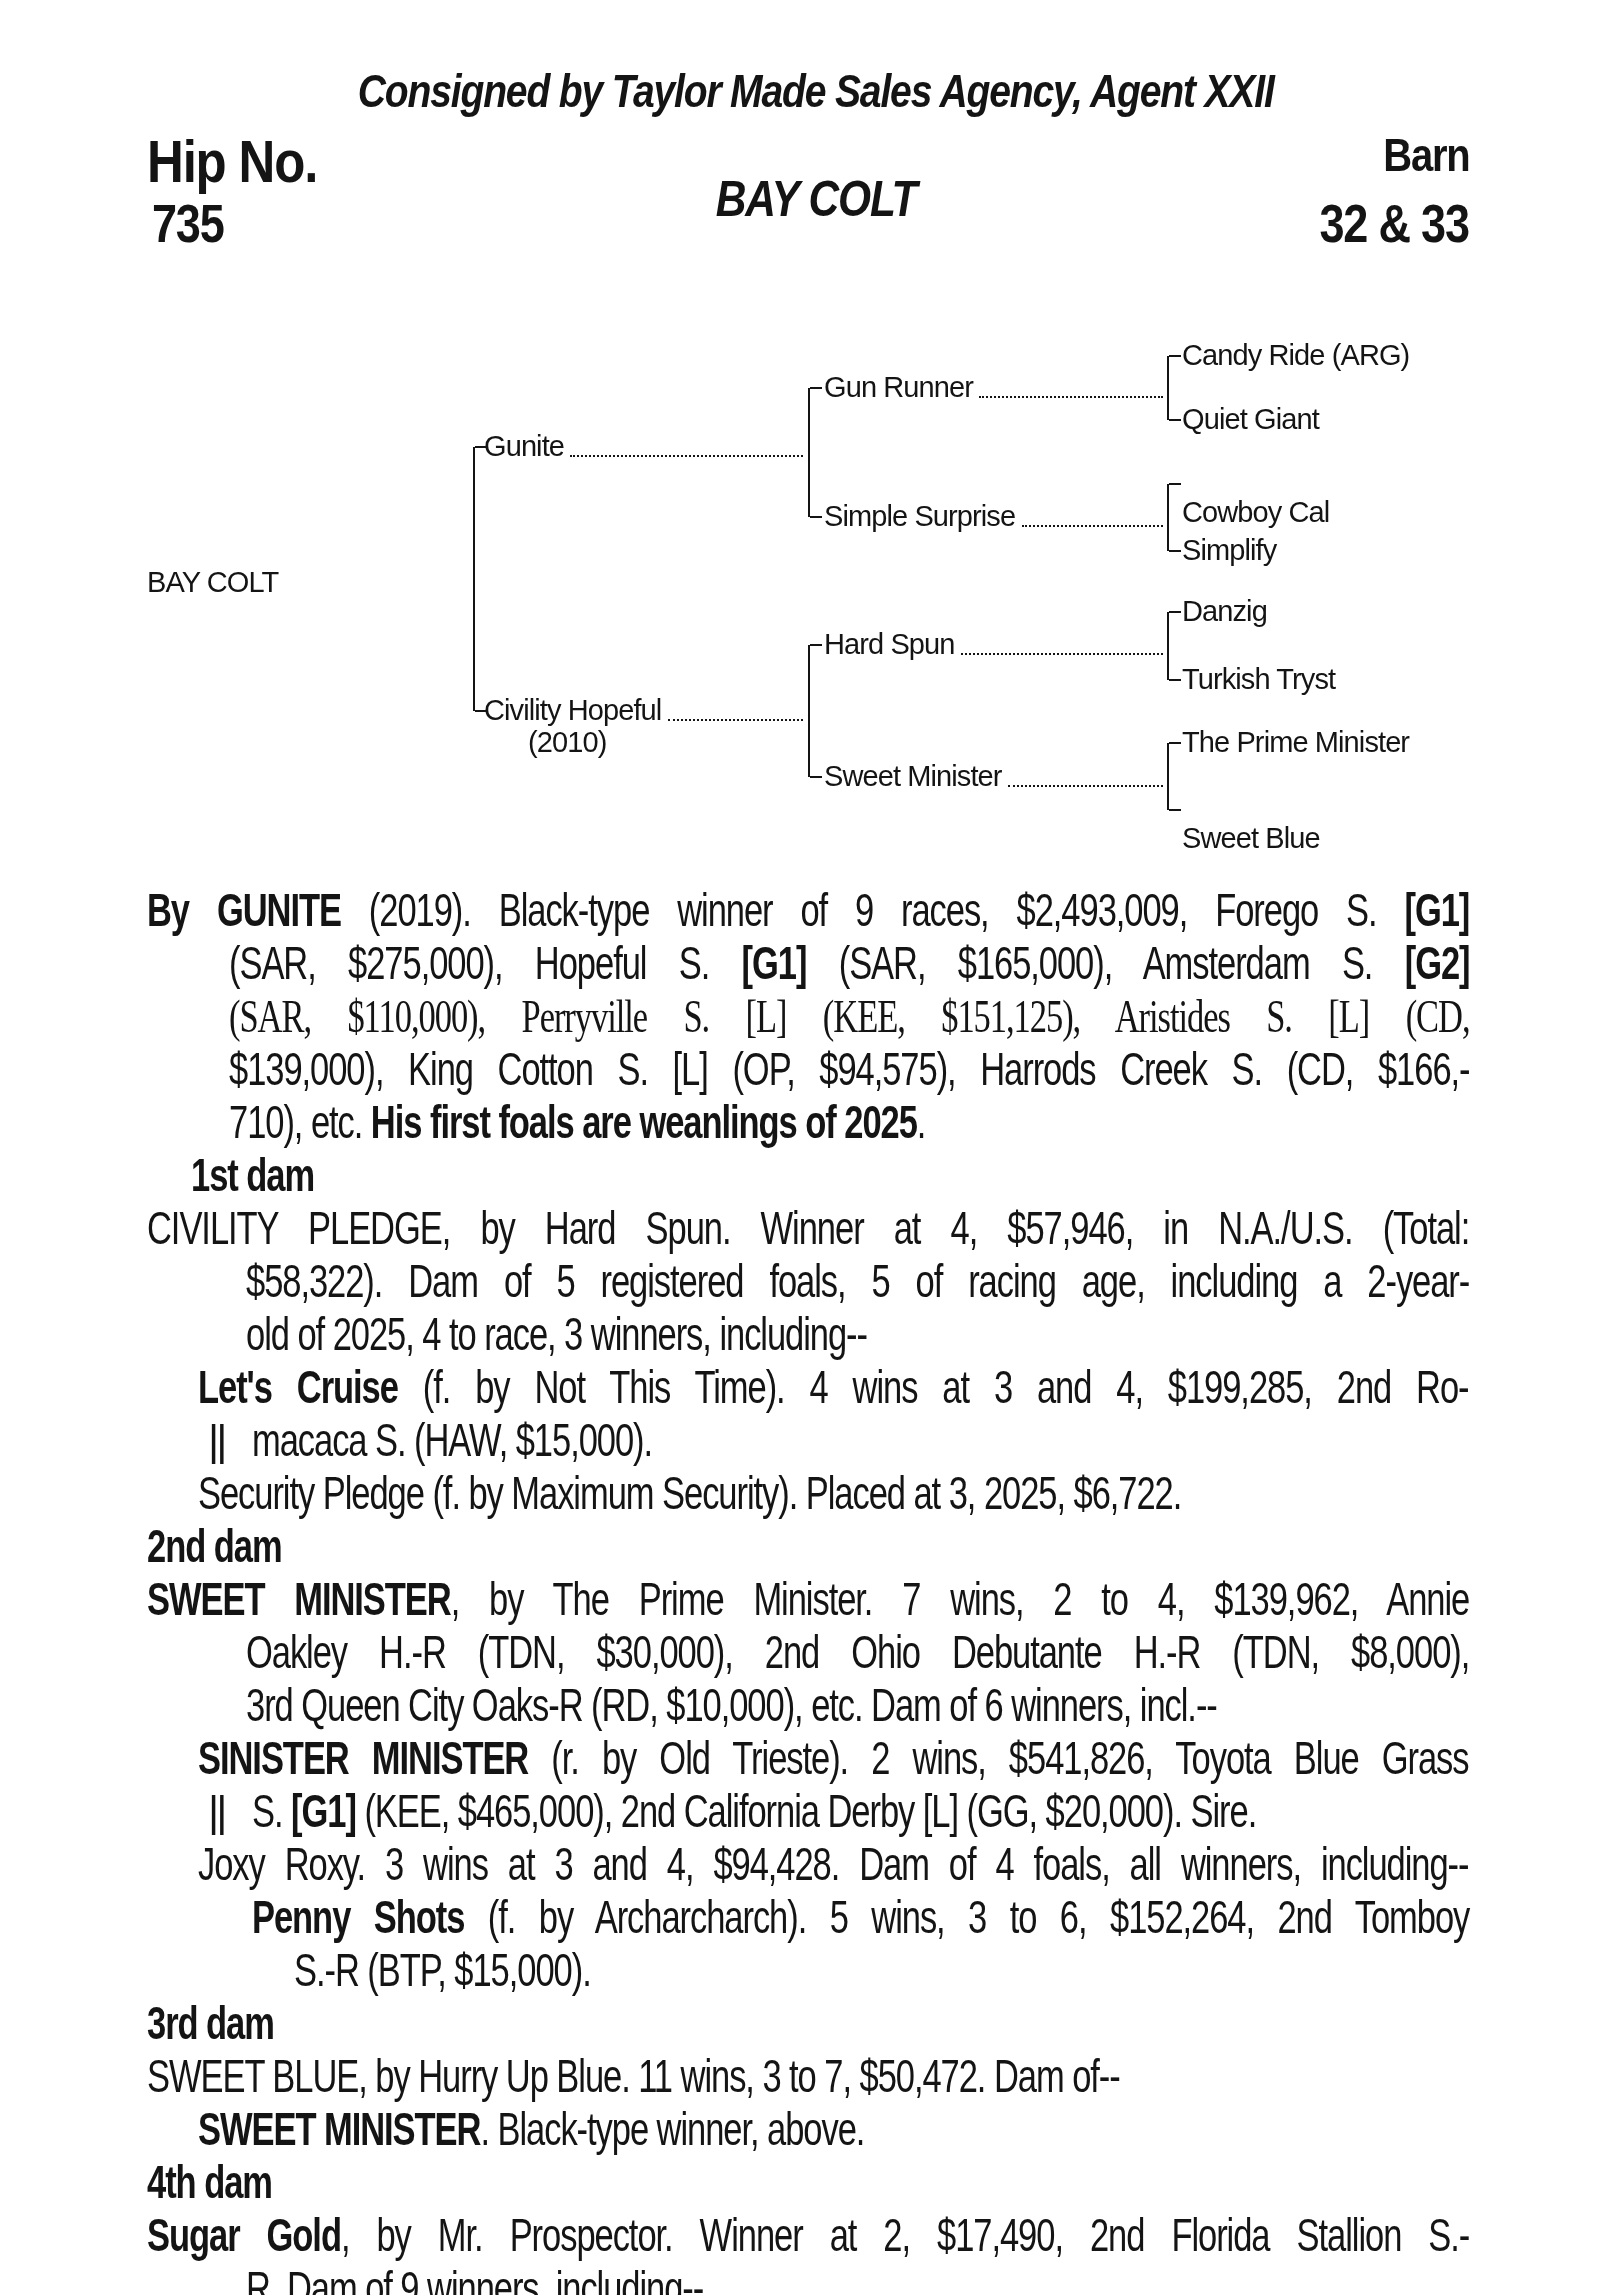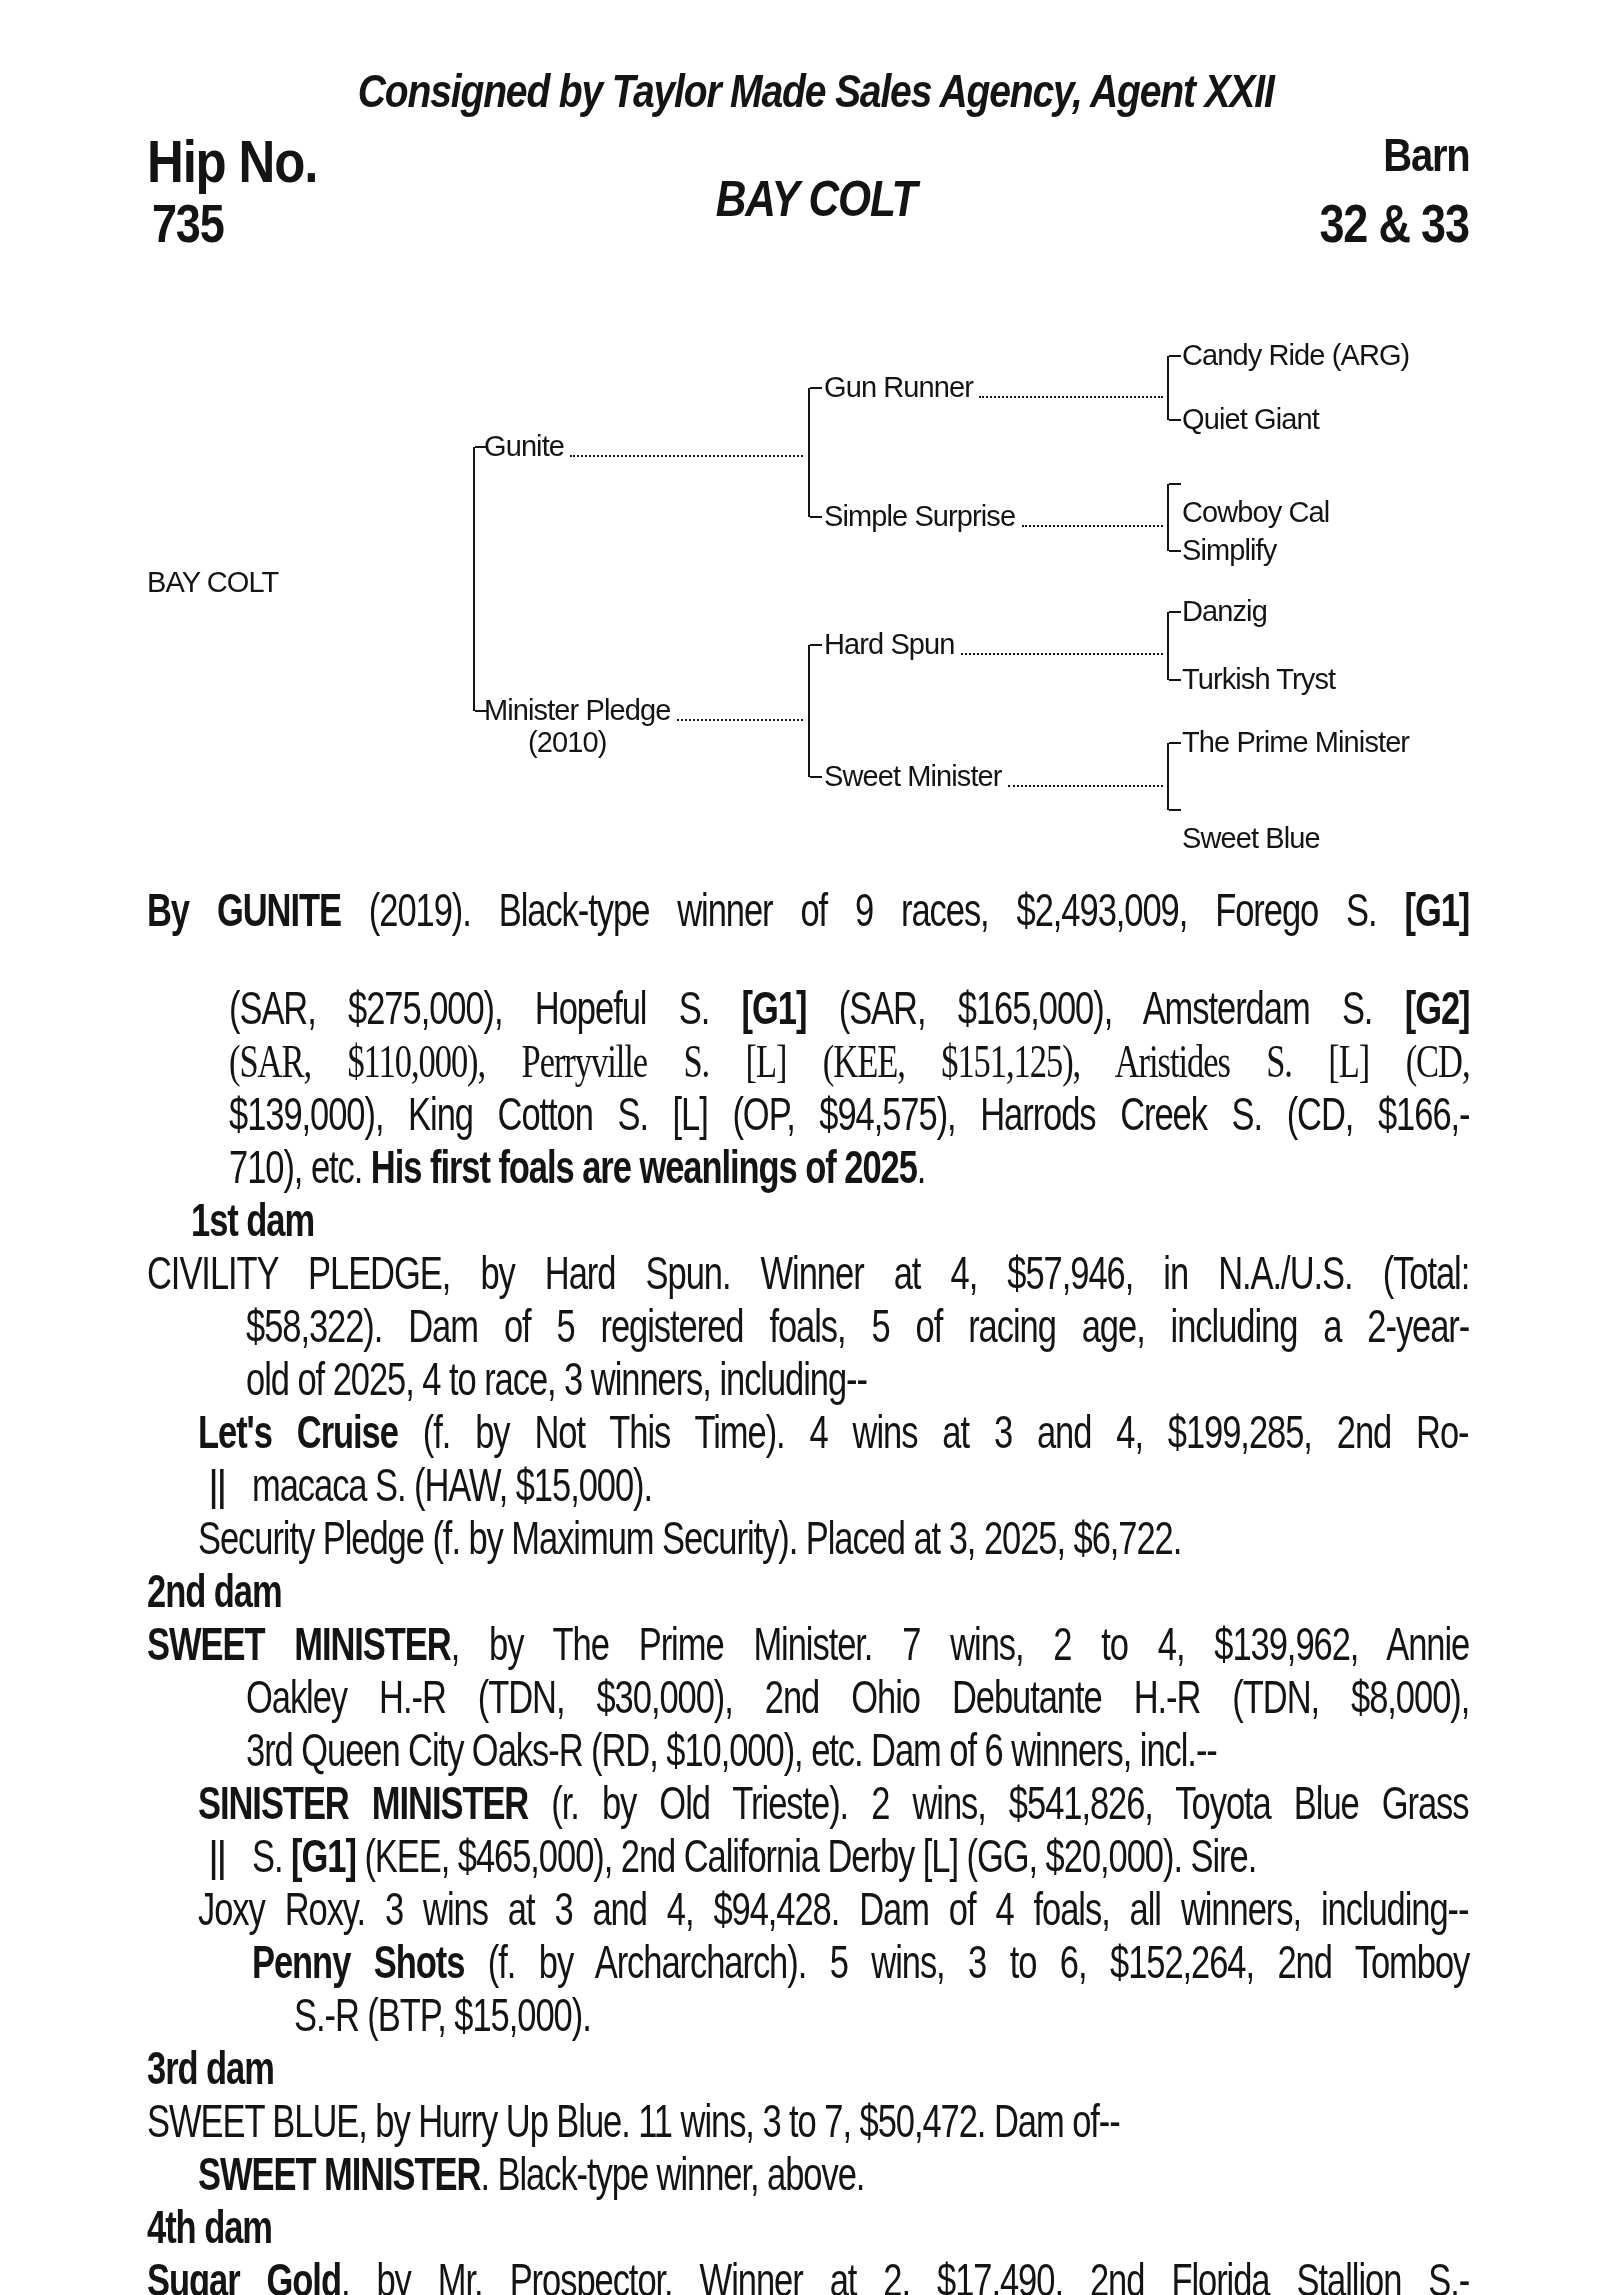--- a/index.html
+++ b/index.html
@@ -68,21 +68,21 @@
 
   <div id="pedigree">
       <div class="prow" style="left: 147px; top: 562px;">
         <span class="nm">BAY COLT</span>
       </div>
       <div class="prow" style="left: 484px; top: 426px; width: 321px;">
         <span class="nm">Gunite</span>
         <div class="dots"></div>
       </div>
       <div class="prow" style="left: 484px; top: 690px; width: 321px;">
-        <span class="nm">Minister Pledge</span>
+        <span class="nm">Civility Hopeful</span>
         <div class="dots"></div>
       </div>
       <div class="prow" style="left: 528px; top: 722px;">
         <span class="nm">(2010)</span>
       </div>
       <div class="prow" style="left: 824px; top: 367px; width: 341px;">
         <span class="nm">Gun Runner</span>
         <div class="dots"></div>
       </div>
       <div class="prow" style="left: 824px; top: 496px; width: 341px;">
@@ -125,21 +125,21 @@
       <div class="brk" style="left: 808px; top: 388px; height: 129px;"></div>
       <div class="brk" style="left: 808px; top: 645px; height: 132px;"></div>
       <div class="brk" style="left: 1167px; top: 356px; height: 64px;"></div>
       <div class="brk" style="left: 1167px; top: 484px; height: 67px;"></div>
       <div class="brk" style="left: 1167px; top: 612px; height: 68px;"></div>
       <div class="brk" style="left: 1167px; top: 743px; height: 67px;"></div>
     </div>
 
   <div id="cbody">
       <div class="ln j" style="padding-left: 0px;"><span class="tx" style="width: 1763px;"><b>By GUNITE</b><span> (2019). Black-type winner of 9 races, $2,493,009, Forego S. </span><b>[G1]</b></span></div>
-      <div class="ln j" style="padding-left: 82px; margin-top: 45px;"><span class="tx" style="width: 1654px;"><span>(SAR, $275,000), Hopeful S. </span><b>[G1]</b><span> (SAR, $165,000), Amsterdam S. </span><b>[G2]</b></span></div>
+      <div class="ln j" style="padding-left: 82px;"><span class="tx" style="width: 1654px;"><span>(SAR, $275,000), Hopeful S. </span><b>[G1]</b><span> (SAR, $165,000), Amsterdam S. </span><b>[G2]</b></span></div>
       <div class="ln j" style="padding-left: 82px; font-family: Liberation Serif, serif;"><span class="tx" style="width: 1654px;"><span>(SAR, $110,000), Perryville S. [L] (KEE, $151,125), Aristides S. [L] (CD,</span></span></div>
       <div class="ln j" style="padding-left: 82px;"><span class="tx" style="width: 1654px;"><span>$139,000), King Cotton S. [L] (OP, $94,575), Harrods Creek S. (CD, $166,-</span></span></div>
       <div class="ln" style="padding-left: 82px;"><span class="tx"><span>710), etc. </span><b>His first foals are weanlings of 2025</b><span>.</span></span></div>
       <div class="ln" style="padding-left: 0px; margin-left: 44px;"><span class="tx"><b>1st dam</b></span></div>
       <div class="ln j" style="padding-left: 0px;"><span class="tx" style="width: 1763px;"><span>CIVILITY PLEDGE, by Hard Spun. Winner at 4, $57,946, in N.A./U.S. (Total:</span></span></div>
       <div class="ln j" style="padding-left: 99px;"><span class="tx" style="width: 1631px;"><span>$58,322). Dam of 5 registered foals, 5 of racing age, including a 2-year-</span></span></div>
       <div class="ln" style="padding-left: 99px;"><span class="tx"><span>old of 2025, 4 to race, 3 winners, including--</span></span></div>
       <div class="ln j" style="padding-left: 51px;"><span class="tx" style="width: 1694px;"><b>Let's Cruise</b><span> (f. by Not This Time). 4 wins at 3 and 4, $199,285, 2nd Ro-</span></span></div>
       <div class="ln" style="padding-left: 105px;"><span class="mk">||</span><span class="tx"><span>macaca S. (HAW, $15,000).</span></span></div>
       <div class="ln" style="padding-left: 51px; text-align: center;"><span class="tx"><span>Security Pledge (f. by Maximum Security). Placed at 3, 2025, $6,722.</span></span></div>

